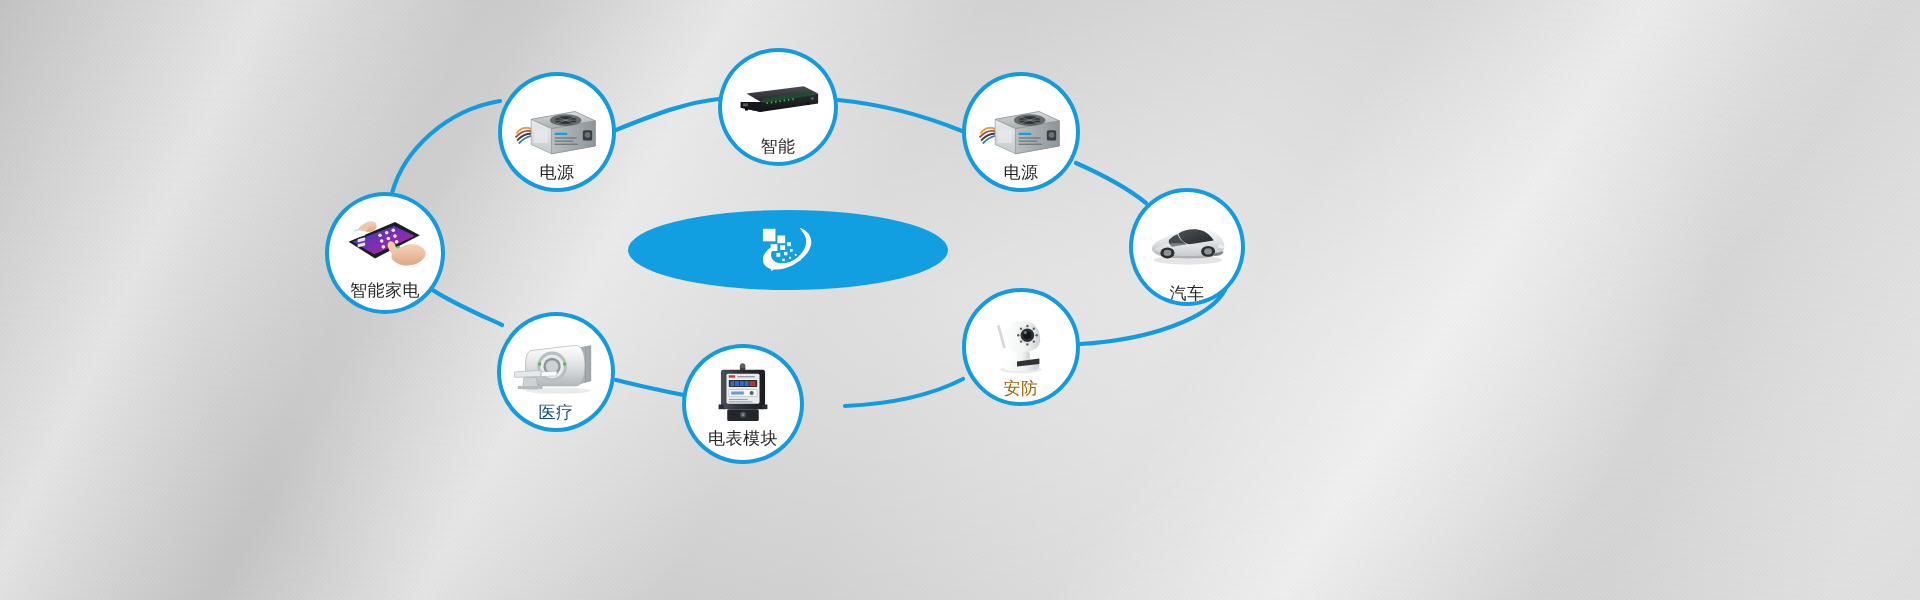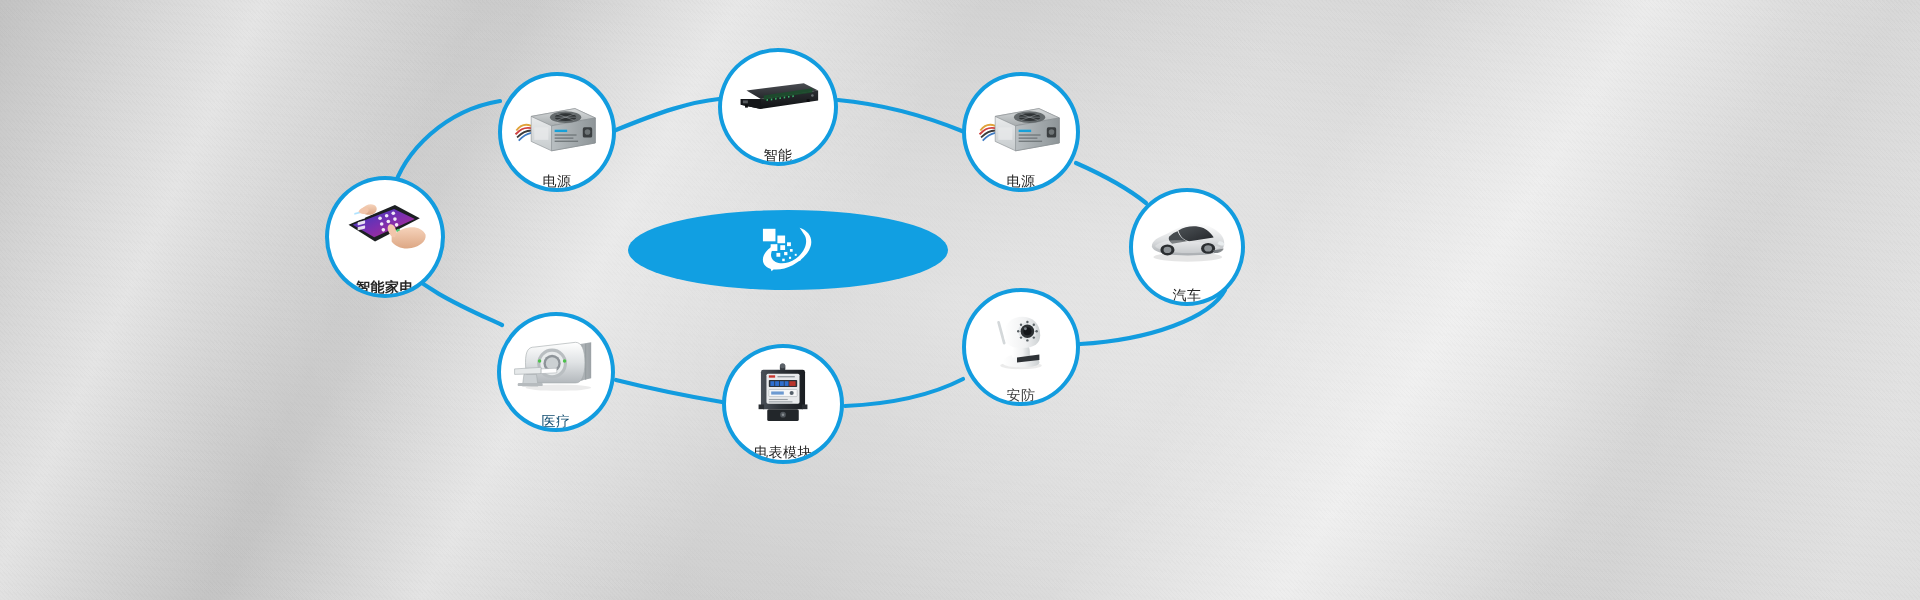--- a/index.html
+++ b/index.html
@@ -43,33 +43,33 @@
     display:flex;flex-direction:column;
     align-items:center;justify-content:flex-start;
     overflow:hidden;
   }
   .node .thumb{
     width:86px;height:72px;margin-top:16px;
     display:flex;align-items:center;justify-content:center;
   }
   .node .thumb svg{display:block;}
   .node .cap{
-    font-size:14px;color:#262626;line-height:1;
-    letter-spacing:.5px;margin-top:16px;white-space:nowrap;
+    font-size:17px;color:#262626;line-height:1;
+    letter-spacing:.5px;margin-top:0;white-space:nowrap;
   }
 
   
   .n-power-left  {left:498px; top:72px;  width:118px;height:120px;}
   .n-smart       {left:718px; top:48px;  width:120px;height:118px;}
   .n-power-right {left:962px; top:72px;  width:118px;height:120px;}
   .n-auto        {left:1129px;top:188px; width:116px;height:118px;justify-content:space-between;}
   .n-security    {left:962px; top:288px; width:118px;height:118px;}
-  .n-meter       {left:722px; top:344px; width:122px;height:120px;font-family:Liberation Serif, serif;}
+  .n-meter       {left:682px; top:344px; width:122px;height:120px;font-family:Liberation Serif, serif;}
   .n-medical     {left:497px; top:312px; width:118px;height:120px;}
-  .n-home        {left:325px; top:176px; width:120px;height:122px;font-weight:bold;}
+  .n-home        {left:325px; top:192px; width:120px;height:122px;}
 
   .n-smart .thumb, .n-auto .thumb{margin-top:14px;}
   .n-meter .thumb{margin-top:12px;height:70px;}
   .n-home  .thumb{margin-top:14px;}
 
   
   #badge{
     position:absolute;left:628px;top:210px;width:320px;height:80px;
     border-radius:50%/50%;
     background:#119fe2;
@@ -292,21 +292,21 @@
             <circle cx="61" cy="35" r="1.5"></circle>
           <circle cx="53" cy="38.5" r="1.5"></circle>
             <circle cx="45" cy="35" r="1.5"></circle>
           <circle cx="41.5" cy="27" r="1.5"></circle>
             <circle cx="45" cy="19" r="1.5"></circle>
         </g>
 
         <path d="M40,60 L68,56 L68,63 L40,66 Z" fill="#2f3337"></path>
       </svg>
     </div>
-    <div class="cap" style="color: #404040;">安防</div>
+    <div class="cap" style="color: #a16207;">安防</div>
   </div>
 
   <div class="node n-meter">
     <div class="thumb">
       <svg viewBox="0 0 66 80" width="52" height="64">
         <defs>
           <linearGradient id="mtrB" x1="0" y1="0" x2="1" y2="0">
             <stop offset="0" stop-color="#4a5058"></stop>
               <stop offset=".45" stop-color="#2d3238"></stop>
             <stop offset="1" stop-color="#1a1d21"></stop>

